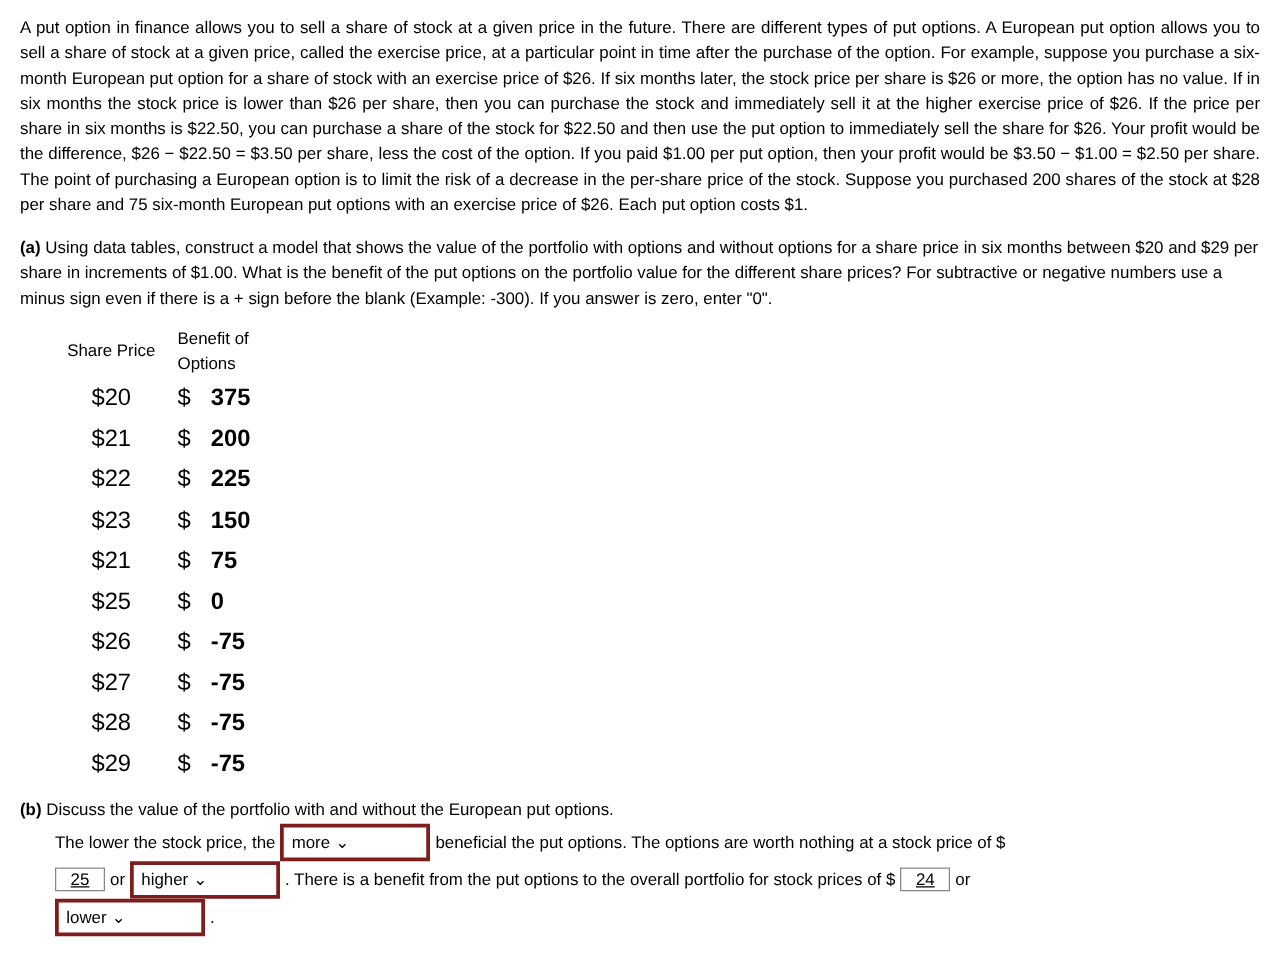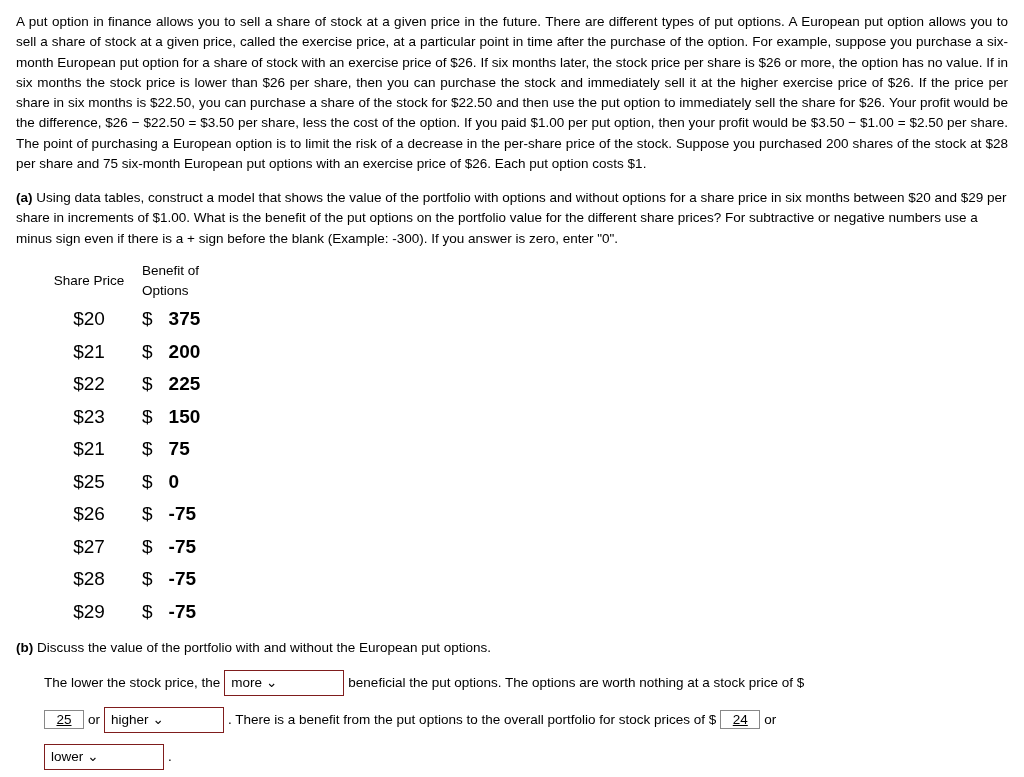--- a/index.html
+++ b/index.html
@@ -59,25 +59,25 @@
       font-size: 13.5px;
       width: 40px;
       text-align: center;
       text-decoration: underline;
     }
     .dropdown-row {
       display: flex;
       align-items: center;
       flex-wrap: wrap;
       gap: 4px;
-      margin-top: 11px;
+      margin-top: 0;
       margin-left: 28px;
     }
     .dropdown-box {
-      border: 1px solid #7f1d1d;
+      border: 3px solid #7f1d1d;
       padding: 2px 6px;
       background: #fff;
       font-size: 13.5px;
       display: inline-flex;
       align-items: center;
       gap: 4px;
       min-width: 120px;
     }
     .bold { font-weight: bold; }
   </style>

